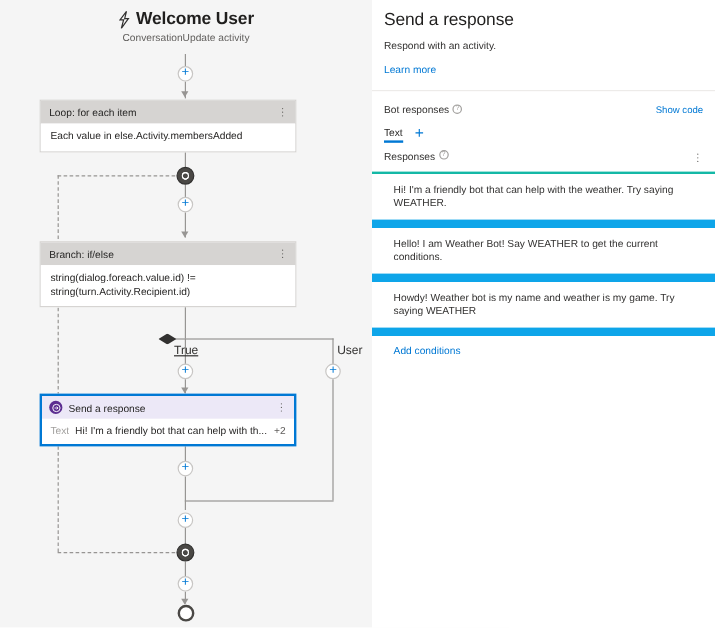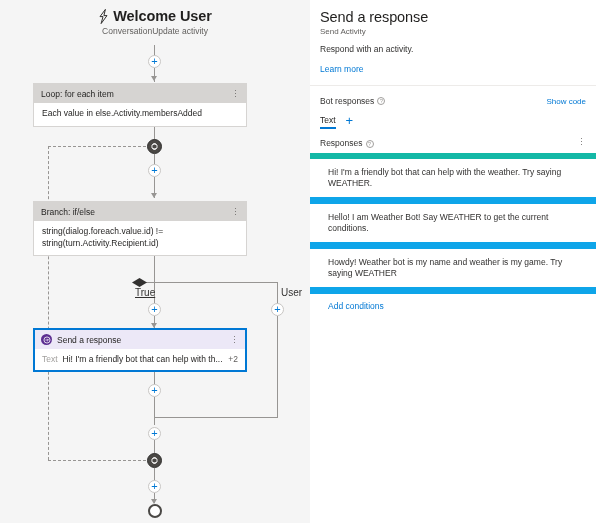--- a/index.html
+++ b/index.html
@@ -165,22 +165,22 @@
     font-size: 8.5px; color: #201f1e; padding-bottom: 4px;
     position: relative;
   }
   .tab-item.active::after {
     content: ""; position: absolute; left: 0; right: 0; bottom: 0;
     height: 2px; background: #0078d4;
   }
   .tab-add { font-size: 13px; color: #0078d4; line-height: 9px; padding-bottom: 3px; }
 
   .responses-head {
-    display: flex; align-items: flex-end; margin-top: 6px;
-    padding: 0 10px 5px 10px; border-bottom: 6px solid #14b8a6;
+    display: flex; align-items: flex-start; margin-top: 6px;
+    padding: 0 10px 5px 10px; border-bottom: 2px solid #14b8a6;
   }
   .responses-head .rh-label { font-size: 8.5px; color: #323130; }
   .responses-head .rh-spacer { flex: 1; }
 
   .resp-row {
     padding: 8px 10px 8px 18px; border-bottom: 7px solid #0ea5e9;
     font-size: 8.5px; color: #323130; line-height: 11px;
   }
   .add-alt {
     display: inline-block; margin: 7px 0 0 18px;
@@ -266,21 +266,21 @@
     <div class="diamond" style="left:132px; top:278px;"></div>
 
     <div class="hline" style="left:146px; top:282px; width:132px;"></div>
     <div class="vline" style="left:277px; top:282px; height:26px;"></div>
     <div class="plus" style="left:271px; top:303px;">
         <span>+</span>
       </div>
     <div class="vline" style="left:277px; top:316px; height:101px;"></div>
     <div class="hline" style="left:154px; top:417px; width:124px;"></div>
 
-    <div class="branch-label" style="left:135px; top:287px;text-decoration:underline;">True</div>
+    <div class="branch-label" style="left:145px; top:287px;text-decoration:underline;">True</div>
     <div class="branch-label" style="left:281px; top:287px;">User</div>
 
     <div class="vline" style="left:154px; top:282px; height:26px;"></div>
     <div class="plus" style="left:148px; top:303px;">
         <span>+</span>
       </div>
     <div class="vline" style="left:154px; top:316px; height:12px;"></div>
     <div class="arrow-head" style="left:151px; top:323px;"></div>
 
     <div class="card selected" style="left:33px; top:328px;">
@@ -332,21 +332,20 @@
     <div class="vline" style="left:154px; top:493px; height:10px;"></div>
     <div class="arrow-head" style="left:151px; top:499px;"></div>
     <div class="end-node" style="left:148px; top:504px;"></div>
 
   </div>
 
   <div class="panel">
 
     <div class="panel-inner">
       <div class="p-title">Send a response</div>
-      <div class="p-sub">Send Activity</div>
       <div class="p-desc">Respond with an activity.</div>
       <a class="p-link" href="#">Learn more</a>
     </div>
 
     <div class="p-divider"></div>
 
     <div class="bot-resp-row">
       <span class="brr-label">Bot responses</span>
       <span class="info-icon">?</span>
       <span class="brr-spacer"></span>

